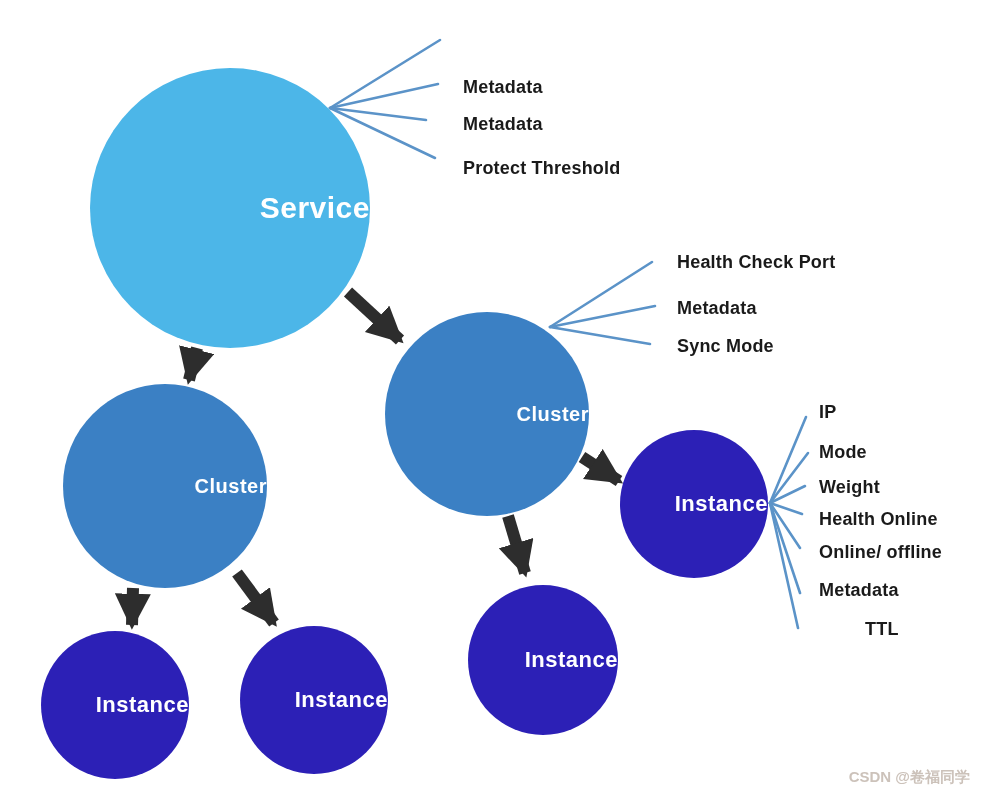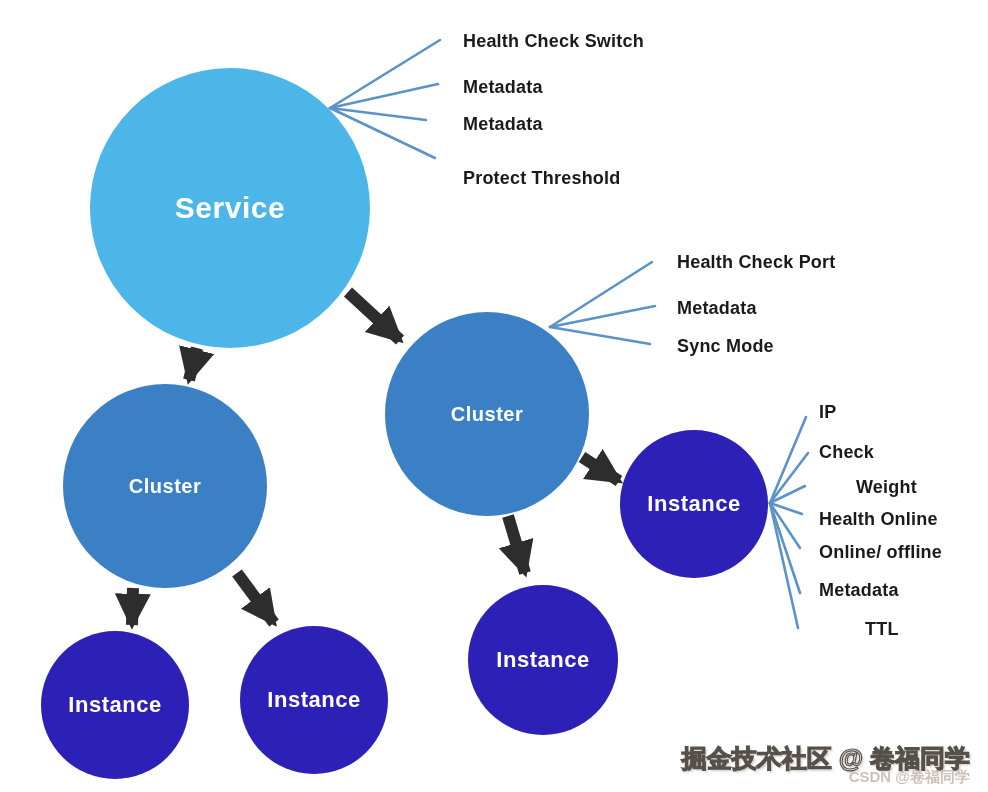--- a/index.html
+++ b/index.html
@@ -24,21 +24,21 @@
   .arrow {
     stroke: var(--arrow, #2d2d2d);
     stroke-width: 12;
     fill: none;
   }
   .node {
     position: absolute;
     border-radius: 50%;
     display: flex;
     align-items: center;
-    justify-content: center;
+    justify-content: flex-end;
     color: var(--nodetext, #ffffff);
     font-weight: bold;
     letter-spacing: 0.5px;
     text-align: center;
   }
   .node.service  { background: var(--service, #4cb6e8); font-size: 30px; }
   .node.cluster  { background: var(--cluster, #3b80c4); font-size: 20px; }
   .node.instance { background: var(--instance, #2c20b6); font-size: 22px; }
   .attr {
     position: absolute;
@@ -137,33 +137,31 @@
   </div>
 
   <div class="node instance" style="left:41px; top:631px; width:148px; height:148px;">
     <span>Instance</span>
   </div>
 
   <div class="node instance" style="left:240px; top:626px; width:148px; height:148px;">
     <span>Instance</span>
   </div>
 
-  <div class="attr" style="left:463px; top:41px">Health Check Switch</div>
   <div class="attr" style="left:463px; top:87px">Metadata</div>
   <div class="attr" style="left:463px; top:124px">Metadata</div>
-  <div class="attr" style="left:463px; top:178px">Protect Threshold</div>
+  <div class="attr" style="left:463px; top:168px">Protect Threshold</div>
 
   <div class="attr" style="left:677px; top:262px">Health Check Port</div>
   <div class="attr" style="left:677px; top:308px">Metadata</div>
   <div class="attr" style="left:677px; top:346px">Sync Mode</div>
 
   <div class="attr" style="left:819px; top:412px">IP</div>
-  <div class="attr" style="left:819px; top:452px">Check</div>
-  <div class="attr" style="left:856px; top:487px">Weight</div>
+  <div class="attr" style="left:819px; top:452px">Mode</div>
+  <div class="attr" style="left:819px; top:487px">Weight</div>
   <div class="attr" style="left:819px; top:519px">Health Online</div>
   <div class="attr" style="left:819px; top:552px">Online/ offline</div>
   <div class="attr" style="left:819px; top:590px">Metadata</div>
   <div class="attr" style="left:865px; top:629px">TTL</div>
 
-  <div class="watermark-main">掘金技术社区 @ 卷福同学</div>
   <div class="watermark-sub">CSDN @卷福同学</div>
 
 </div>
 
 </body></html>

